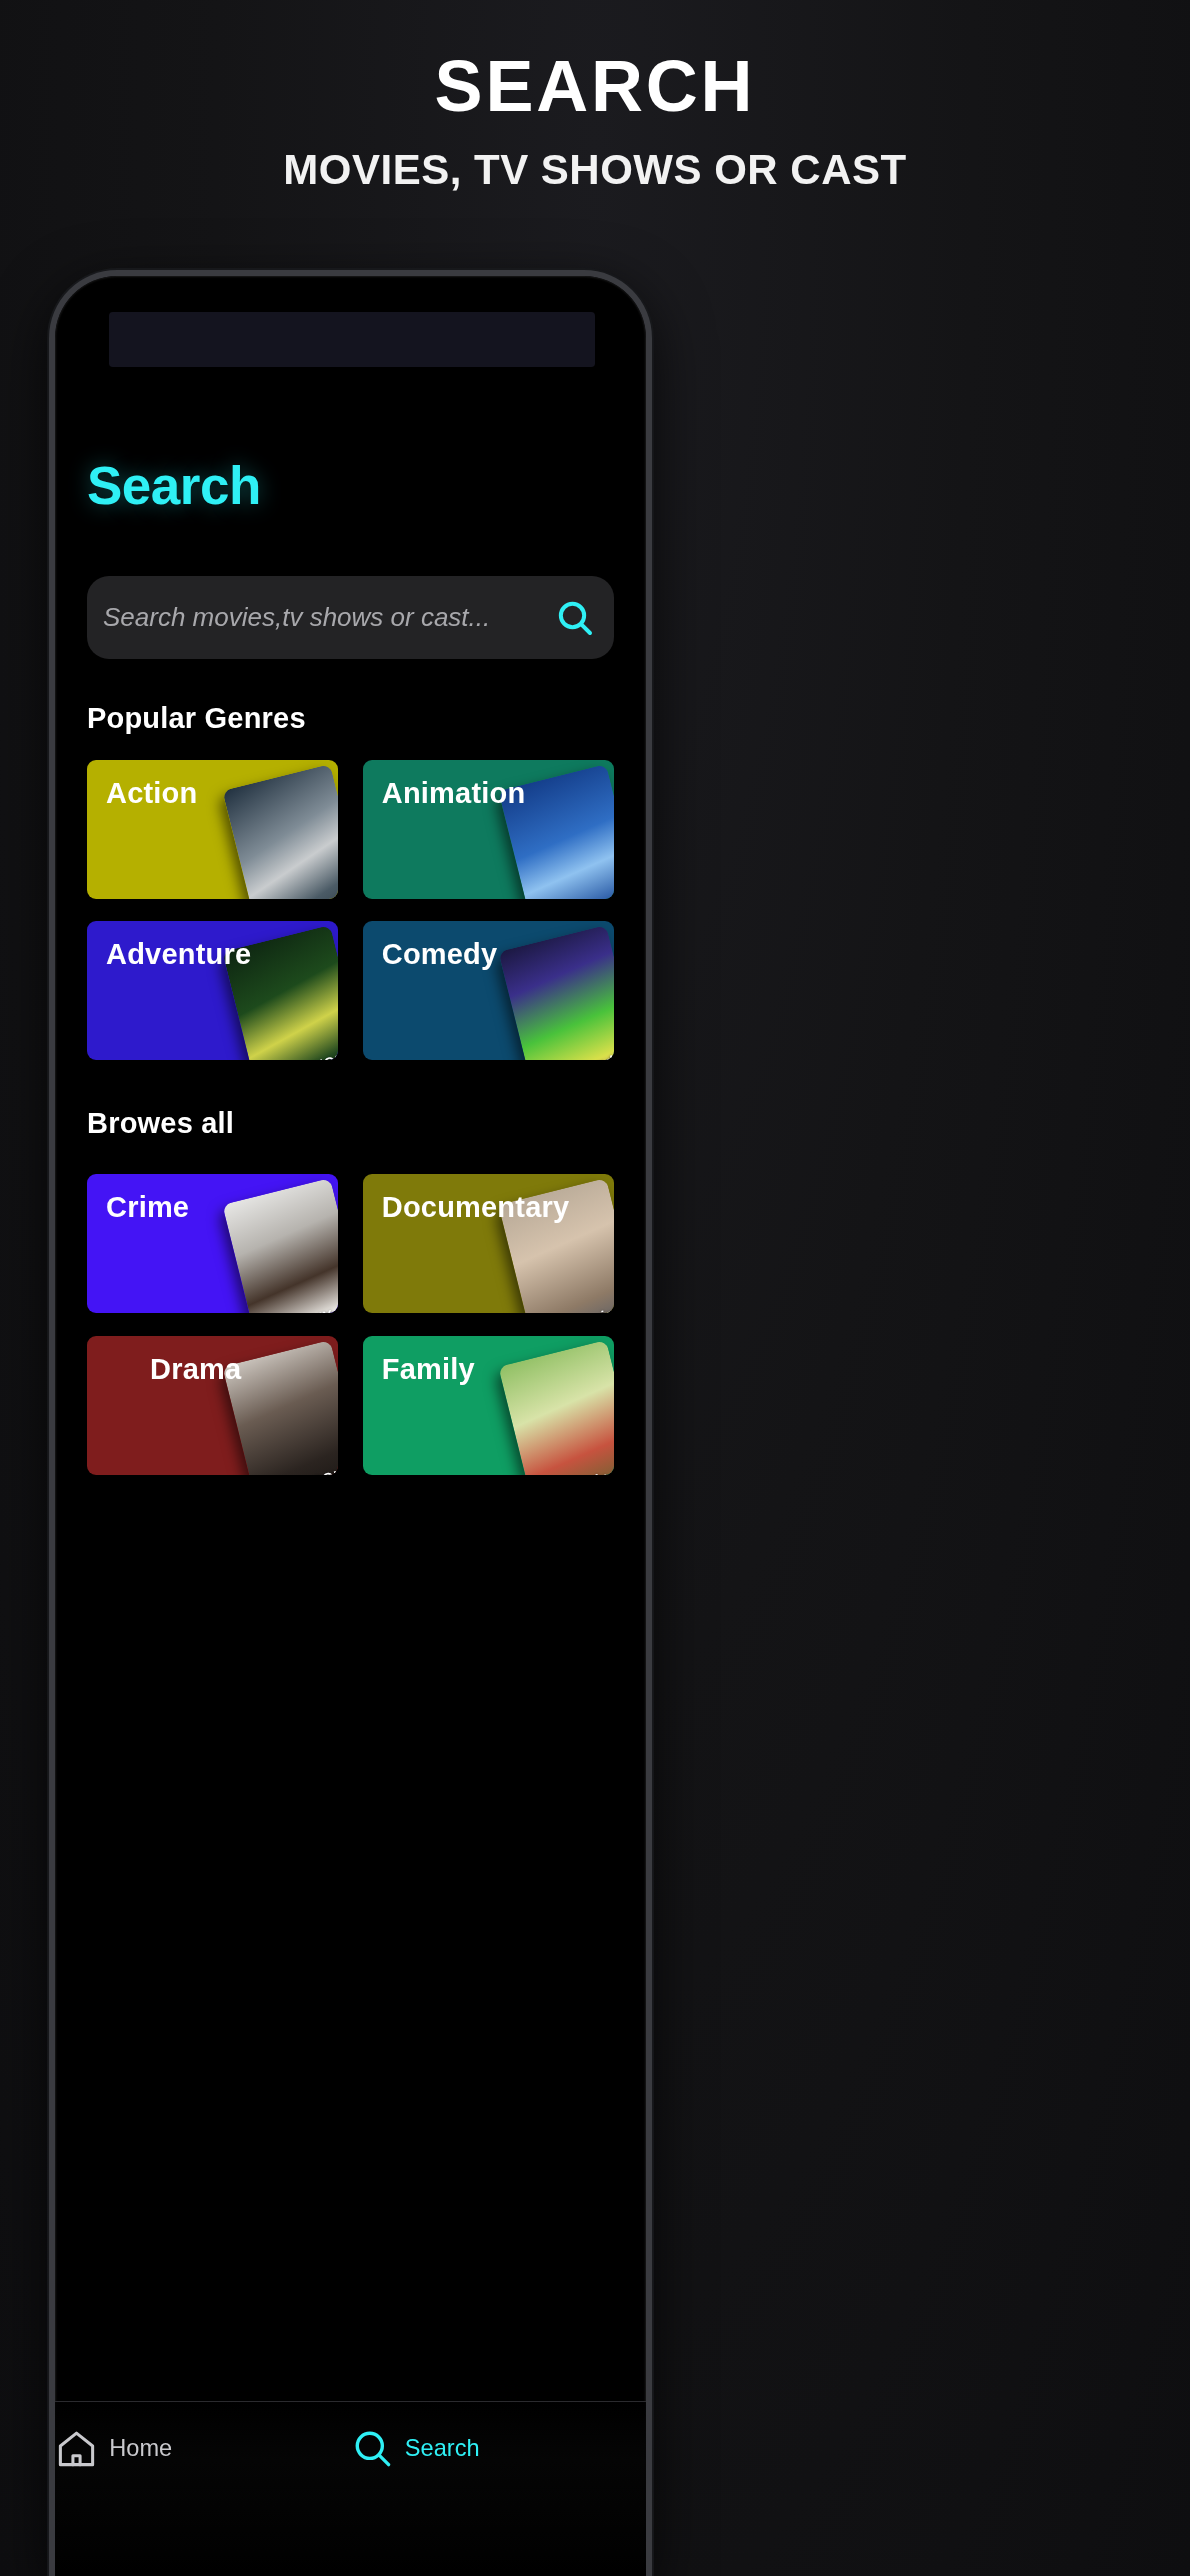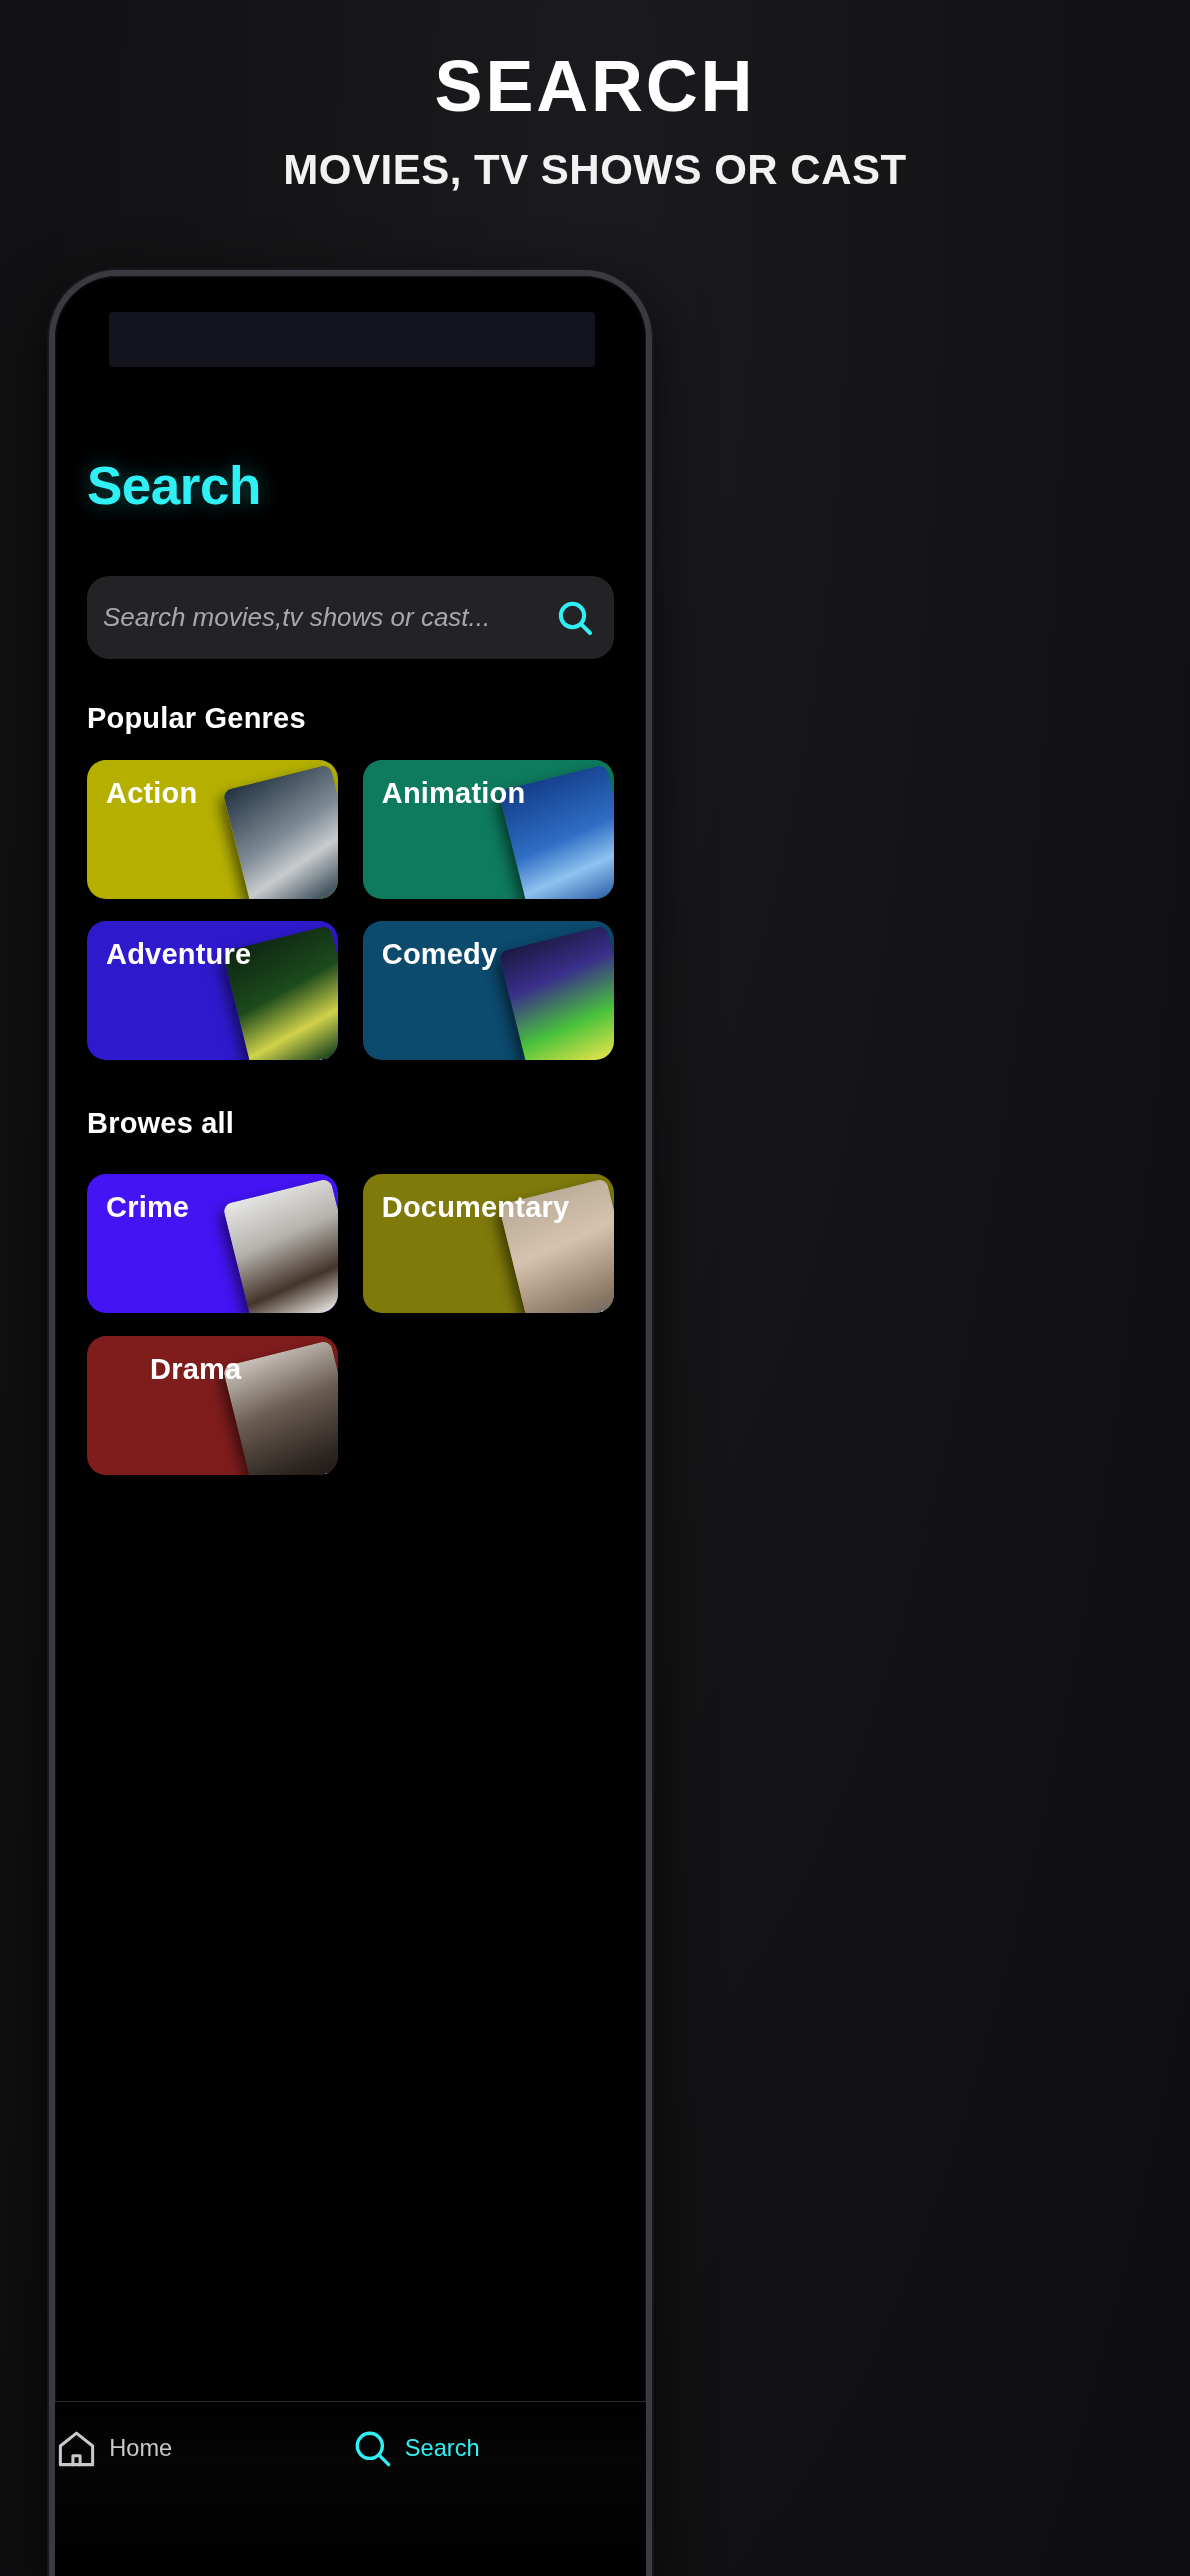--- a/index.html
+++ b/index.html
@@ -130,21 +130,21 @@
 
   .grid {
     display: grid;
     grid-template-columns: 1fr 1fr;
     gap: 22.6px 24.5px;
   }
 
   .card {
     position: relative;
     height: 139px;
-    border-radius: 19px;
+    border-radius: 9px;
     overflow: hidden;
     display: flex;
     align-items: flex-start;
   }
   .card-label {
     position: relative;
     z-index: 3;
     color: #ffffff;
     font-size: 29px;
     font-weight: 700;
@@ -291,20 +291,27 @@
                 <div class="ptitle">the social network</div>
               </div>
             </div>
             <div class="card" style="background: #7f1d1d; padding-left: 44px;">
               <div class="card-label">Drama</div>
               <div class="poster">
                 <div class="pbody art-drama"></div>
                 <div class="ptitle">13 REASONS WHY</div>
               </div>
             </div>
+            <div class="card" style="background: rgb(15, 158, 99);">
+              <div class="card-label">Family</div>
+              <div class="poster">
+                <div class="pbody art-family"></div>
+                <div class="ptitle">Malcolm in the Middle</div>
+              </div>
+            </div>
           </div>
 
       </div>
 
       <div class="glow-line"></div>
 
       <div class="tabbar">
 
         <div class="tab">
           <span>

